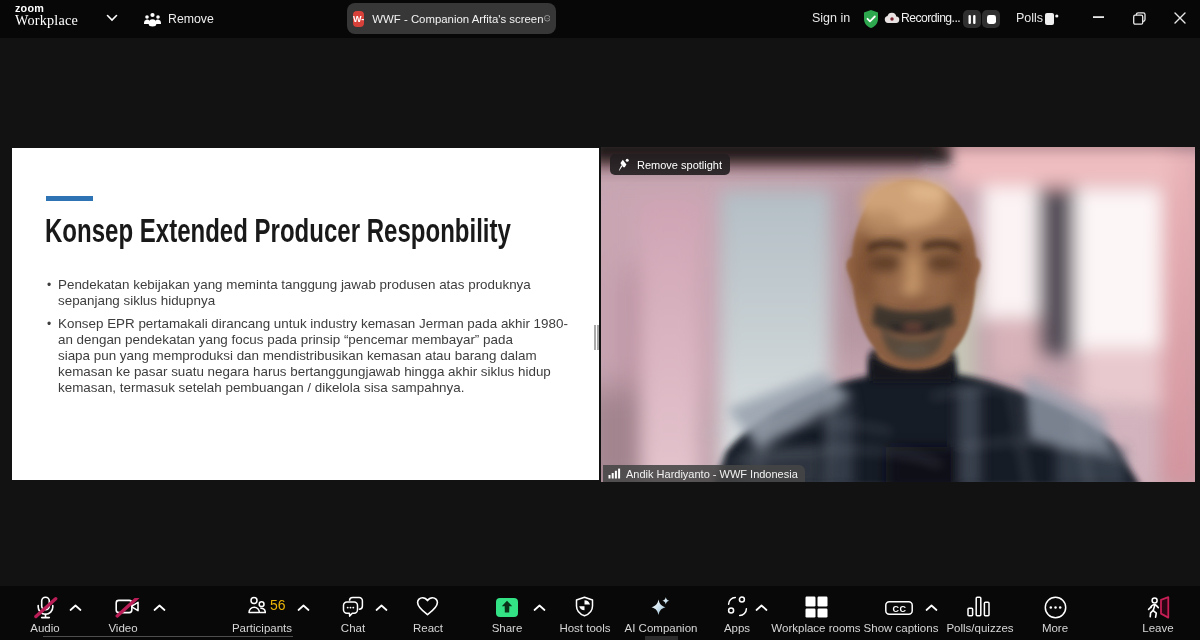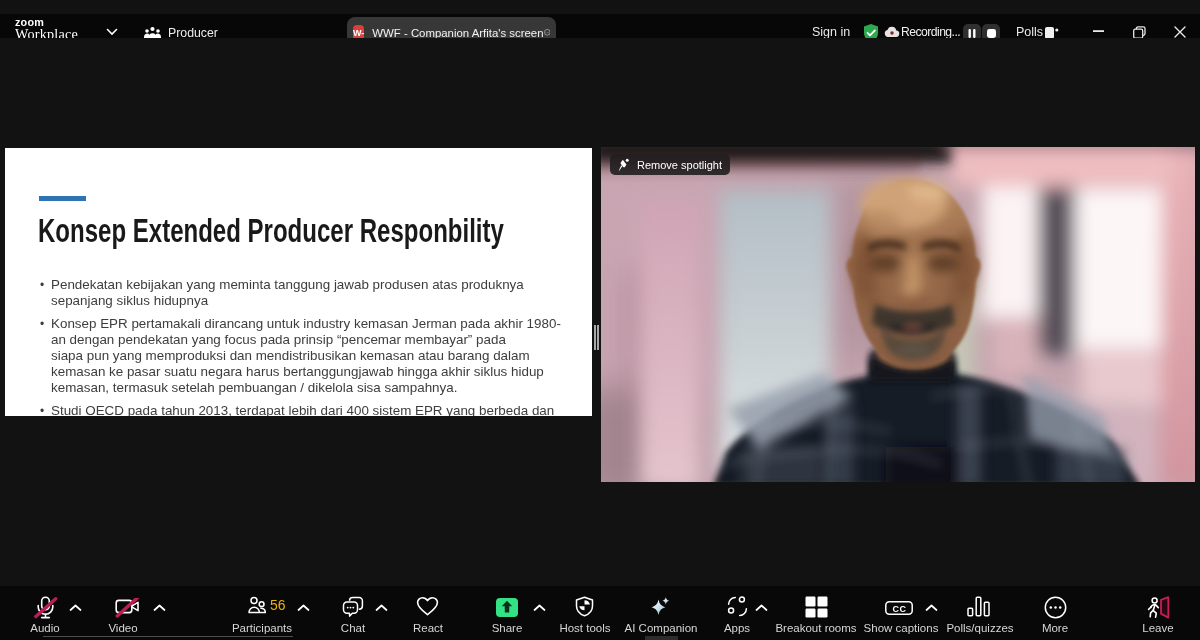--- a/index.html
+++ b/index.html
@@ -1,35 +1,35 @@
 <!DOCTYPE html>
 <html><head>
 <meta charset="utf-8">
 <style>
 * { margin:0; padding:0; box-sizing:border-box; }
 html,body { width:1200px; height:640px; overflow:hidden; background:#121212; font-family:"Liberation Sans", sans-serif; }
 #stage { position:relative; width:1200px; height:640px; }
 
-#topbar { position:absolute; left:0; top:0; width:1200px; height:38px; background:#070707;margin-top:14px; }
+#topbar { position:absolute; left:0; top:0; width:1200px; height:38px; background:#070707; }
 .zlogo { position:absolute; left:15px; top:4px; color:#fff; }
 .zlogo .z1 { font-size:10.8px; font-weight:bold; letter-spacing:0.2px; line-height:9.5px;}
 .zlogo .z2 { font-size:14.2px; font-weight:400; line-height:13.5px; letter-spacing:0.2px;font-family:Liberation Serif, serif;}
 .chev-dn { position:absolute; left:106px; top:14px; }
 .meet { position:absolute; left:143px; top:6px; display:flex; align-items:center; color:#ededed; font-size:12.3px; gap:6px; height:26px;}
 #tab { position:absolute; left:347px; top:3px; width:209px; height:31px; background:#373737; border-radius:8px; display:flex; align-items:center; }
 #tab .wicon { width:16px; height:16px; background:#d8403a; border-radius:4px; margin-left:6px; color:#fff; font-size:9px; font-weight:bold; text-align:center; line-height:16px; }
 #tab .tlabel { color:#f3f3f3; font-size:11.4px; margin-left:8px; white-space:nowrap; }
 #tab .tmore { margin-left:auto; margin-right:6px; }
 .signin { position:absolute; left:812px; top:11px; color:#e8e8e8; font-size:12.5px; }
 .rec-label { position:absolute; left:901px; top:11px; color:#f0f0f0; font-size:12.2px; letter-spacing:-0.55px; }
 .recbtn { position:absolute; top:10px; width:18px; height:18px; background:#2f2f2f; border-radius:5px; display:flex; align-items:center; justify-content:center; }
 .view-label { position:absolute; left:1016px; top:11px; color:#e8e8e8; font-size:12.5px; }
 
 #main { position:absolute; left:0; top:38px; width:1200px; height:548px; background:#121212; }
-#slide { position:absolute; left:5px; top:110px; width:587px; height:268px; background:#ffffff; overflow:hidden; }
+#slide { position:absolute; left:12px; top:110px; width:587px; height:332px; background:#ffffff; overflow:hidden; }
 #slide .bar { position:absolute; left:34px; top:48px; width:47px; height:5px; background:#2e74b5; }
 #slide h1 { position:absolute; left:33px; top:64px; color:#191919; font-size:33px; font-weight:bold; white-space:nowrap; transform:scaleX(0.728); transform-origin:0 0; }
 #slide .body { position:absolute; left:34px; top:129px; width:545px; color:#3d3d3d; font-size:13.4px; line-height:16px; }
 #slide .b { position:relative; padding-left:12px; margin-bottom:7px; white-space:nowrap; }
 #slide .b:before { content:"•"; position:absolute; left:1px; top:0; font-size:12px; color:#3d3d3d; }
 #divider { position:absolute; left:594px; top:287px; width:5px; height:25px; }
 #divider i { position:absolute; top:0; width:1.6px; height:25px; background:#a8a8a8; }
 #video { position:absolute; left:601px; top:109px; width:594px; height:335px; }
 
 #spot { position:absolute; left:9px; top:7px; height:21px; background:rgba(34,30,32,0.9); border-radius:5px; display:flex; align-items:center; color:#fff; font-size:11px; padding:0 8px 0 7px; }
@@ -54,21 +54,21 @@
       </svg>
     <div class="meet">
       <svg width="19" height="15" viewBox="0 0 19 15">
         <circle cx="9.5" cy="3" r="2.1" fill="#fff"></circle>
         <circle cx="4" cy="5" r="1.8" fill="#fff"></circle>
         <circle cx="15" cy="5" r="1.8" fill="#fff"></circle>
         <path d="M5.8 11 a3.7 3.7 0 0 1 7.4 0 v1.2 a3.7 2.2 0 0 1 -7.4 0 z" fill="#fff"></path>
         <path d="M1 10.5 a3 3 0 0 1 5.5 -1.5 l-0.5 3 h-5 z" fill="#fff"></path>
         <path d="M18 10.5 a3 3 0 0 0 -5.5 -1.5 l0.5 3 h5 z" fill="#fff"></path>
       </svg>
-      <span>Producer</span>
+      <span>Remove</span>
     </div>
     <div id="tab">
       <div class="wicon">W-</div>
       <div class="tlabel">WWF - Companion Arfita's screen</div>
       <svg class="tmore" width="14.5" height="14.5" viewBox="0 0 16 16">
           <circle cx="8" cy="8" r="7" stroke="#e8e8e8" stroke-width="1.2" fill="none"></circle>
           <circle cx="4.7" cy="8" r="0.9" fill="#e8e8e8"></circle>
           <circle cx="8" cy="8" r="0.9" fill="#e8e8e8"></circle>
           <circle cx="11.3" cy="8" r="0.9" fill="#e8e8e8"></circle>
         </svg>
@@ -111,21 +111,20 @@
       </svg>
   </div>
 
   <div id="main">
     <div id="slide">
       <div class="bar"></div>
       <h1>Konsep Extended Producer Responbility</h1>
       <div class="body">
         <div class="b">Pendekatan kebijakan yang meminta tanggung jawab produsen atas produknya<br>sepanjang siklus hidupnya</div>
         <div class="b">Konsep EPR pertamakali dirancang untuk industry kemasan Jerman pada akhir 1980-<br>an dengan pendekatan yang focus pada prinsip “pencemar membayar” pada<br>siapa pun yang memproduksi dan mendistribusikan kemasan atau barang dalam<br>kemasan ke pasar suatu negara harus bertanggungjawab hingga akhir siklus hidup<br>kemasan, termasuk setelah pembuangan / dikelola sisa sampahnya.</div>
-        <div class="b">Studi OECD pada tahun 2013, terdapat lebih dari 400 sistem EPR yang berbeda dan<br>beroperasi.</div>
       </div>
     </div>
 
     <div id="divider">
         <i style="left:0"></i>
         <i style="left:3px"></i>
       </div>
 
     <div id="video">
       <svg width="594" height="335" viewBox="0 0 594 335" style="display:block">
@@ -258,20 +257,29 @@
         </g>
       </svg>
       <div id="spot">
         <svg width="13" height="14" viewBox="0 0 13 14" style="margin-right:7px">
           <circle cx="10.2" cy="2.2" r="1.5" fill="#fff"></circle>
           <path d="M5.2 1.8 L9.5 6.1 L8.2 8.9 L6.9 9.2 L3.5 5.8 L3.8 4.5 Z" fill="#fff" transform="rotate(8 6 6)"></path>
           <path d="M5.5 8 L2.2 12.8 L1.8 12.4 L4.3 7.2 Z" fill="#fff"></path>
         </svg>
         <span>Remove spotlight</span>
       </div>
+      <div id="nametag">
+        <svg width="13" height="11" viewBox="0 0 13 11" style="margin-right:5px">
+          <rect x="0.5" y="7" width="2" height="3.5" fill="#fff"></rect>
+          <rect x="3.7" y="5" width="2" height="5.5" fill="#fff"></rect>
+          <rect x="6.9" y="2.8" width="2" height="7.7" fill="#fff"></rect>
+          <rect x="10.1" y="0.6" width="2" height="9.9" fill="#fff"></rect>
+        </svg>
+        <span>Andik Hardiyanto - WWF Indonesia</span>
+      </div>
     </div>
   </div>
 
   <div id="toolbar">
 
     <svg class="ticon" style="left:33px" width="25" height="24" viewBox="0 0 25 24">
       <g stroke="#fff" stroke-width="1.6" fill="none" stroke-linecap="round">
         <rect x="8.7" y="1.2" width="7.6" height="12.5" rx="3.8"></rect>
         <path d="M5.2 9.5 v1.5 a7.3 7.3 0 0 0 14.6 0 V9.5"></path>
         <path d="M12.5 18.3 V21"></path>
@@ -370,21 +378,21 @@
         <path d="M1.5 6 L6.5 1.5 L11.5 6" stroke="#fff" stroke-width="1.7" fill="none" stroke-linecap="round" stroke-linejoin="round"></path>
       </svg>
     <div class="tlab" style="left:677px">Apps</div>
 
     <svg class="ticon" style="left:805px" width="23" height="22" viewBox="0 0 23 22">
       <rect x="0.5" y="0.5" width="10" height="10" rx="1.2" fill="#fff"></rect>
       <rect x="12.5" y="0.5" width="10" height="10" rx="1.2" fill="#fff"></rect>
       <rect x="0.5" y="12.5" width="10" height="9" rx="1.2" fill="#fff"></rect>
       <rect x="12.5" y="12.5" width="10" height="9" rx="1.2" fill="#fff"></rect>
     </svg>
-    <div class="tlab" style="left:756px">Breakout rooms</div>
+    <div class="tlab" style="left:756px">Workplace rooms</div>
 
     <svg class="ticon" style="left:885px;top:15px" width="28" height="14" viewBox="0 0 28 14">
       <rect x="0.8" y="0.8" width="26.4" height="12.4" rx="3.5" stroke="#fff" stroke-width="1.5" fill="none"></rect>
       <text x="7.5" y="10.5" font-family="Liberation Sans, sans-serif" font-size="9" font-weight="bold" fill="#fff">C</text>
       <text x="14.5" y="10.5" font-family="Liberation Sans, sans-serif" font-size="9" font-weight="bold" fill="#fff">C</text>
     </svg>
     <svg class="chev" style="left:925px" width="13" height="8" viewBox="0 0 13 8">
         <path d="M1.5 6 L6.5 1.5 L11.5 6" stroke="#fff" stroke-width="1.7" fill="none" stroke-linecap="round" stroke-linejoin="round"></path>
       </svg>
     <div class="tlab" style="left:841px">Show captions</div>

